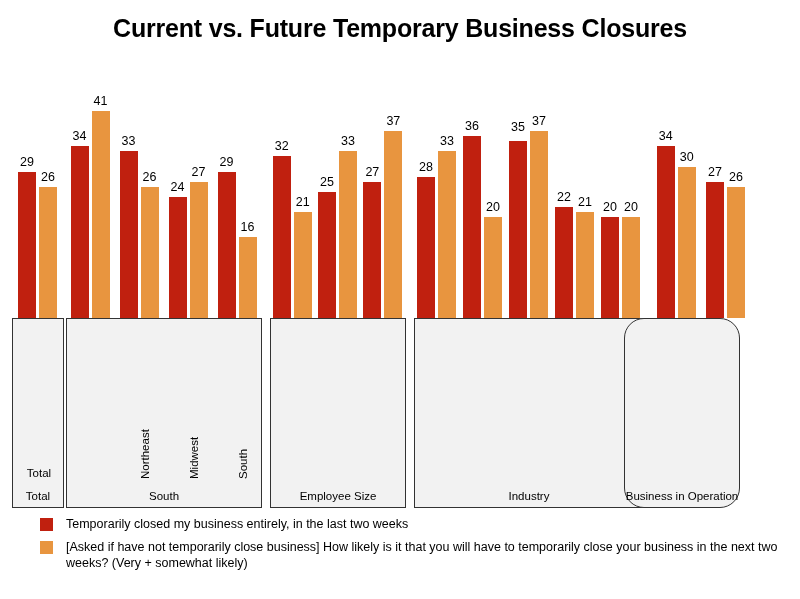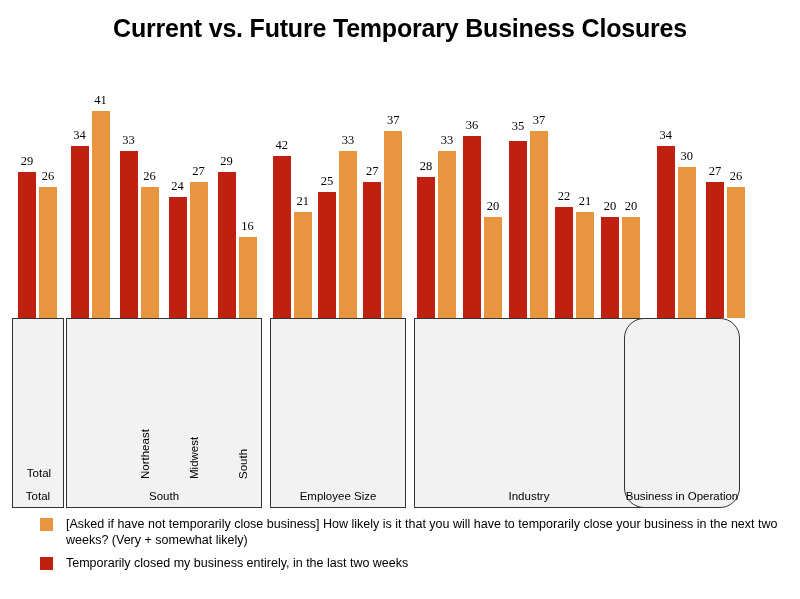--- a/index.html
+++ b/index.html
@@ -38,21 +38,21 @@
     width:18px;
   }
   .bar.current{left:2px;background:#c0200f;}
   .bar.future{left:23px;background:#e8953f;}
   .bar-label{
     position:absolute;
     width:26px;
     text-align:center;
     font-size:12.5px;
     color:#000;
-    font-family:Liberation Serif, serif;
+    font-family:Liberation Sans, sans-serif;
   }
   .bar-label.current{left:-2px;}
   .bar-label.future{left:19px;}
 
   
   #axis{
     position:absolute;
     left:12px;top:318px;
     height:190px;
   }
@@ -142,21 +142,21 @@
     </div>
     <div class="bar-pair" style="left: 215.5px;">
       <div class="bar current" style="height: 146.45px;"></div>
       <div class="bar future" style="height: 80.8px;"></div>
       <div class="bar-label current" style="bottom: 149.45px;">29</div>
       <div class="bar-label future" style="bottom: 83.8px;">16</div>
     </div>
     <div class="bar-pair" style="left: 270.667px;">
       <div class="bar current" style="height: 161.6px;"></div>
       <div class="bar future" style="height: 106.05px;"></div>
-      <div class="bar-label current" style="bottom: 164.6px;">42</div>
+      <div class="bar-label current" style="bottom: 164.6px;">32</div>
       <div class="bar-label future" style="bottom: 109.05px;">21</div>
     </div>
     <div class="bar-pair" style="left: 316px;">
       <div class="bar current" style="height: 126.25px;"></div>
       <div class="bar future" style="height: 166.65px;"></div>
       <div class="bar-label current" style="bottom: 129.25px;">25</div>
       <div class="bar-label future" style="bottom: 169.65px;">33</div>
     </div>
     <div class="bar-pair" style="left: 361.333px;">
       <div class="bar current" style="height: 136.35px;"></div>
@@ -229,20 +229,20 @@
     <div class="cat-box" style="left: 402px; width: 230px;">
       <div class="cat-title">Industry</div>
     </div>
     <div class="cat-box" style="left: 612px; width: 116px; border-radius: 20px;">
       <div class="cat-title">Business in Operation</div>
     </div>
   </div>
 
 <div id="legend">
   <div class="legend-row">
+    <span class="swatch current"></span>
+    <span>Temporarily closed my business entirely, in the last two weeks</span>
+  </div>
+  <div class="legend-row">
     <span class="swatch future"></span>
     <span>[Asked if have not temporarily close business] How likely is it that you will have to temporarily close your business in the next two weeks? (Very + somewhat likely)</span>
   </div>
-  <div class="legend-row">
-    <span class="swatch current"></span>
-    <span>Temporarily closed my business entirely, in the last two weeks</span>
-  </div>
 </div>
 
 </body></html>

